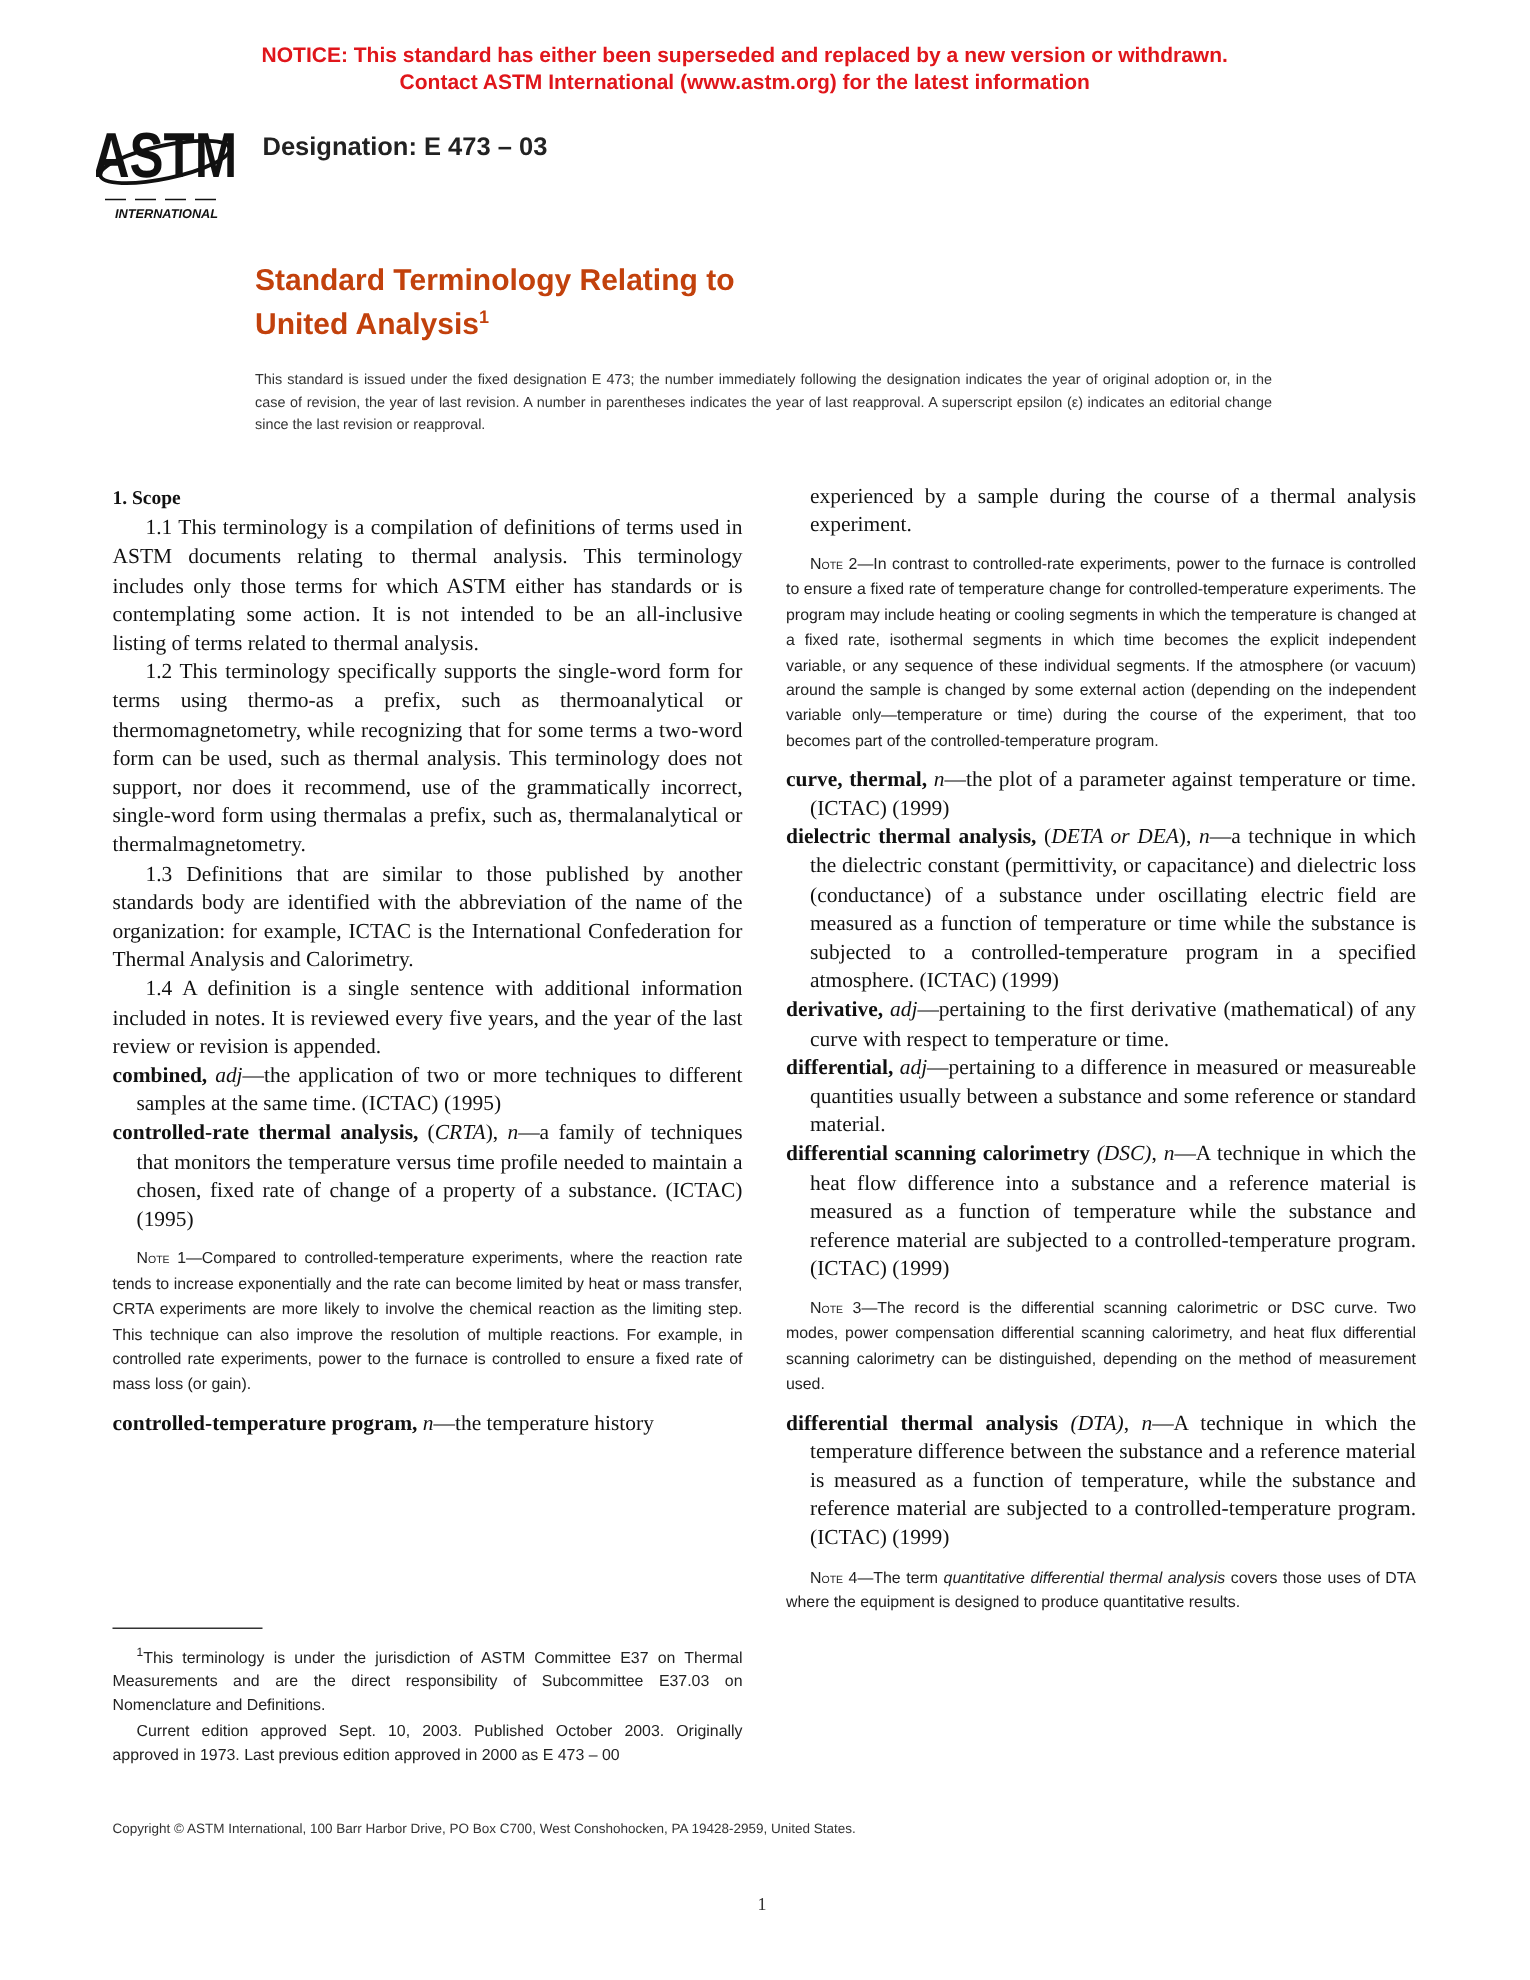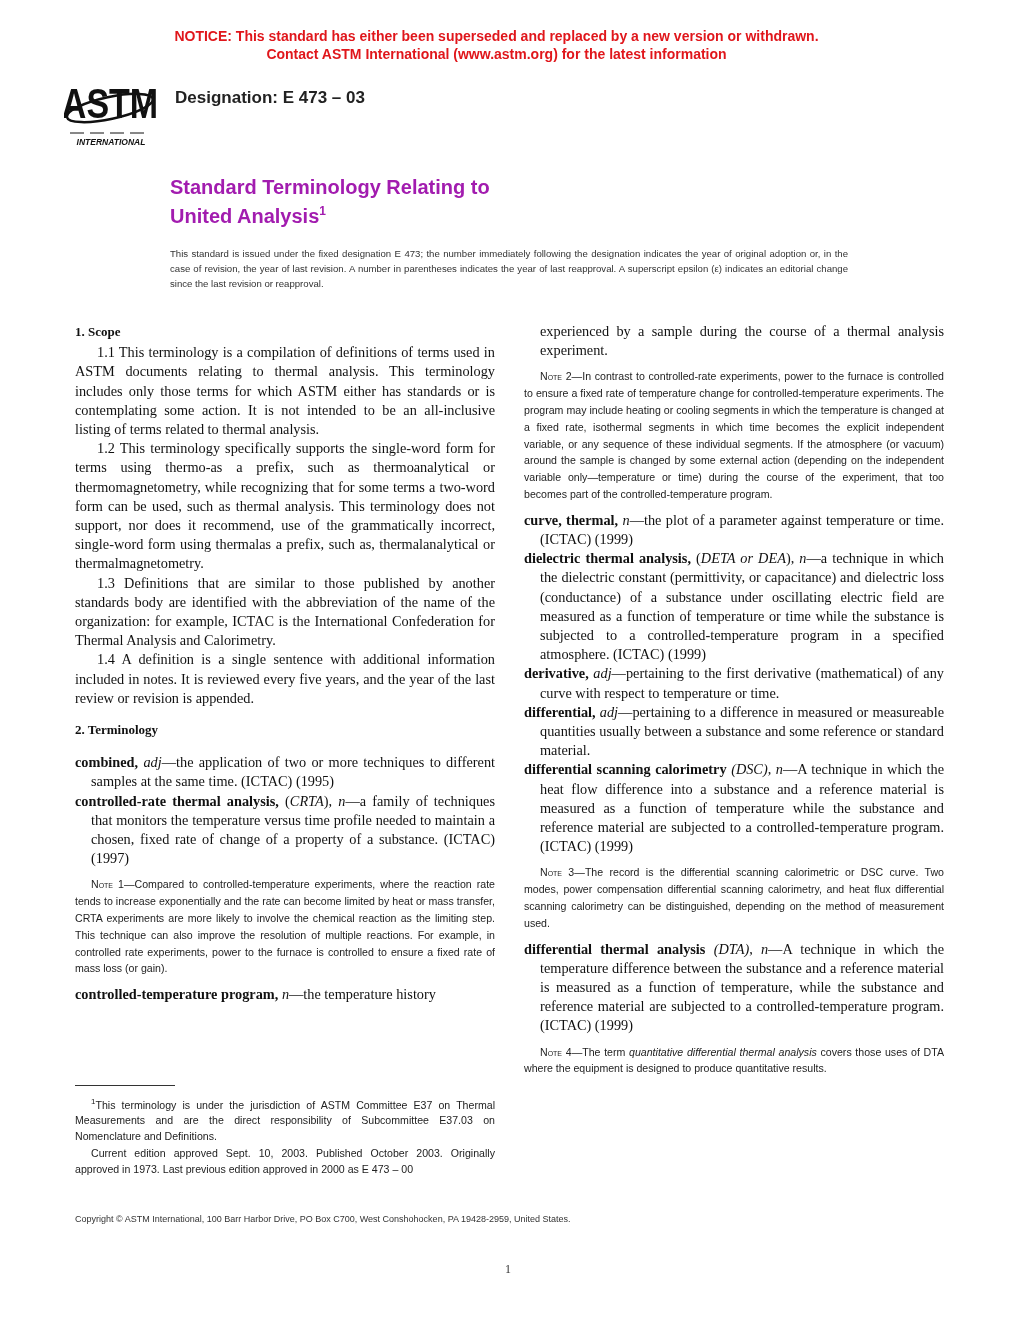--- a/index.html
+++ b/index.html
@@ -1,21 +1,21 @@
 <!DOCTYPE html>
 <html><head>
 <meta charset="utf-8">
 <style>
   html, body { margin:0; padding:0; background:#fff; }
   body { width:1020px; height:1320px; position:relative; overflow:hidden; color:#111; font-family:"Liberation Serif", serif; }
   .abs { position:absolute; }
   .notice { left:0; width:993px; top:27px; text-align:center; color:#e0161b; font-family:"Liberation Sans", sans-serif; font-weight:bold; font-size:14px; line-height:18px; }
   .logo { left:64px; top:78px; width:96px; height:70px; }
   .designation { left:175px; top:88px; font-family:"Liberation Sans", sans-serif; font-size:17px; font-weight:bold; color:#222; }
-  .title { left:170px; top:175px; font-family:"Liberation Sans", sans-serif; font-weight:bold; font-size:20px; line-height:24px; color:#a21caf; }
+  .title { left:170px; top:175px; font-family:"Liberation Sans", sans-serif; font-weight:bold; font-size:20px; line-height:24px; color:#c2410c; }
   .title sup { font-size:12px; }
   .issued { left:170px; top:246px; width:678px; font-family:"Liberation Sans", sans-serif; font-size:9.6px; line-height:15px; color:#333; text-align:justify; }
   .col { font-size:14.3px; line-height:19.2px; text-align:justify; width:420px; }
   .col p { margin:0; }
   .ind { text-indent:22px; }
   .h { font-weight:bold; font-size:13px; }
   .term { padding-left:16px; text-indent:-16px; }
   .term b { font-weight:bold; }
   .note { font-family:"Liberation Sans", sans-serif; font-size:10.6px; line-height:16.8px; text-indent:16px; color:#222; }
   .sc { font-variant:small-caps;margin-top:16px; }
@@ -49,23 +49,22 @@
 </div>
 
 <div class="abs issued">This standard is issued under the fixed designation E 473; the number immediately following the designation indicates the year of original adoption or, in the case of revision, the year of last revision. A number in parentheses indicates the year of last reapproval. A superscript epsilon (ε) indicates an editorial change since the last revision or reapproval.</div>
 
 <div class="abs col" style="left:75px; top:322px;">
   <p class="h" style="margin-bottom:2px;">1.  Scope</p>
   <p class="ind">1.1  This terminology is a compilation of definitions of terms used in ASTM documents relating to thermal analysis. This terminology includes only those terms for which ASTM either has standards or is contemplating some action. It is not intended to be an all-inclusive listing of terms related to thermal analysis.</p>
   <p class="ind">1.2 This terminology specifically supports the single-word form for terms using thermo-as a prefix, such as thermoanalytical or thermomagnetometry, while recognizing that for some terms a two-word form can be used, such as thermal analysis. This terminology does not support, nor does it recommend, use of the grammatically incorrect, single-word form using thermalas a prefix, such as, thermalanalytical or thermalmagnetometry.</p>
   <p class="ind">1.3  Definitions that are similar to those published by another standards body are identified with the abbreviation of the name of the organization: for example, ICTAC is the International Confederation for Thermal Analysis and Calorimetry.</p>
   <p class="ind">1.4  A definition is a single sentence with additional information included in notes. It is reviewed every five years, and the year of the last review or revision is appended.</p>
-  <p class="h" style="margin-top:12px; margin-bottom:14px;">2.  Terminology</p>
   <p class="term"><b>combined,</b> <i>adj</i><span>—the application of two or more techniques to different samples at the same time. (ICTAC) (1995)</span></p>
-  <p class="term"><b>controlled-rate thermal analysis,</b> (<i>CRTA</i>), <i>n</i><span>—a family of techniques that monitors the temperature versus time profile needed to maintain a chosen, fixed rate of change of a property of a substance. (ICTAC) (1997)</span></p>
+  <p class="term"><b>controlled-rate thermal analysis,</b> (<i>CRTA</i>), <i>n</i><span>—a family of techniques that monitors the temperature versus time profile needed to maintain a chosen, fixed rate of change of a property of a substance. (ICTAC) (1995)</span></p>
   <p class="note" style="margin-top:8px;"><span class="sc">Note 1</span><span>—Compared to controlled-temperature experiments, where the reaction rate tends to increase exponentially and the rate can become limited by heat or mass transfer, CRTA experiments are more likely to involve the chemical reaction as the limiting step. This technique can also improve the resolution of multiple reactions. For example, in controlled rate experiments, power to the furnace is controlled to ensure a fixed rate of mass loss (or gain).</span></p>
   <p class="term" style="margin-top:8px;"><b>controlled-temperature program,</b> <i>n</i><span>—the temperature history</span></p>
 </div>
 
 <div class="abs rule"></div>
 
 <div class="abs col" style="left:75px; top:1094px;">
   <p class="fn"><sup style="font-size:8px;">1</sup><span>This terminology is under the jurisdiction of ASTM Committee E37 on Thermal Measurements and are the direct responsibility of Subcommittee E37.03 on Nomenclature and Definitions.</span></p>
   <p class="fn" style="margin-top:2px;">Current edition approved Sept. 10, 2003. Published October 2003. Originally approved in 1973. Last previous edition approved in 2000 as E 473 – 00</p>
 </div>

